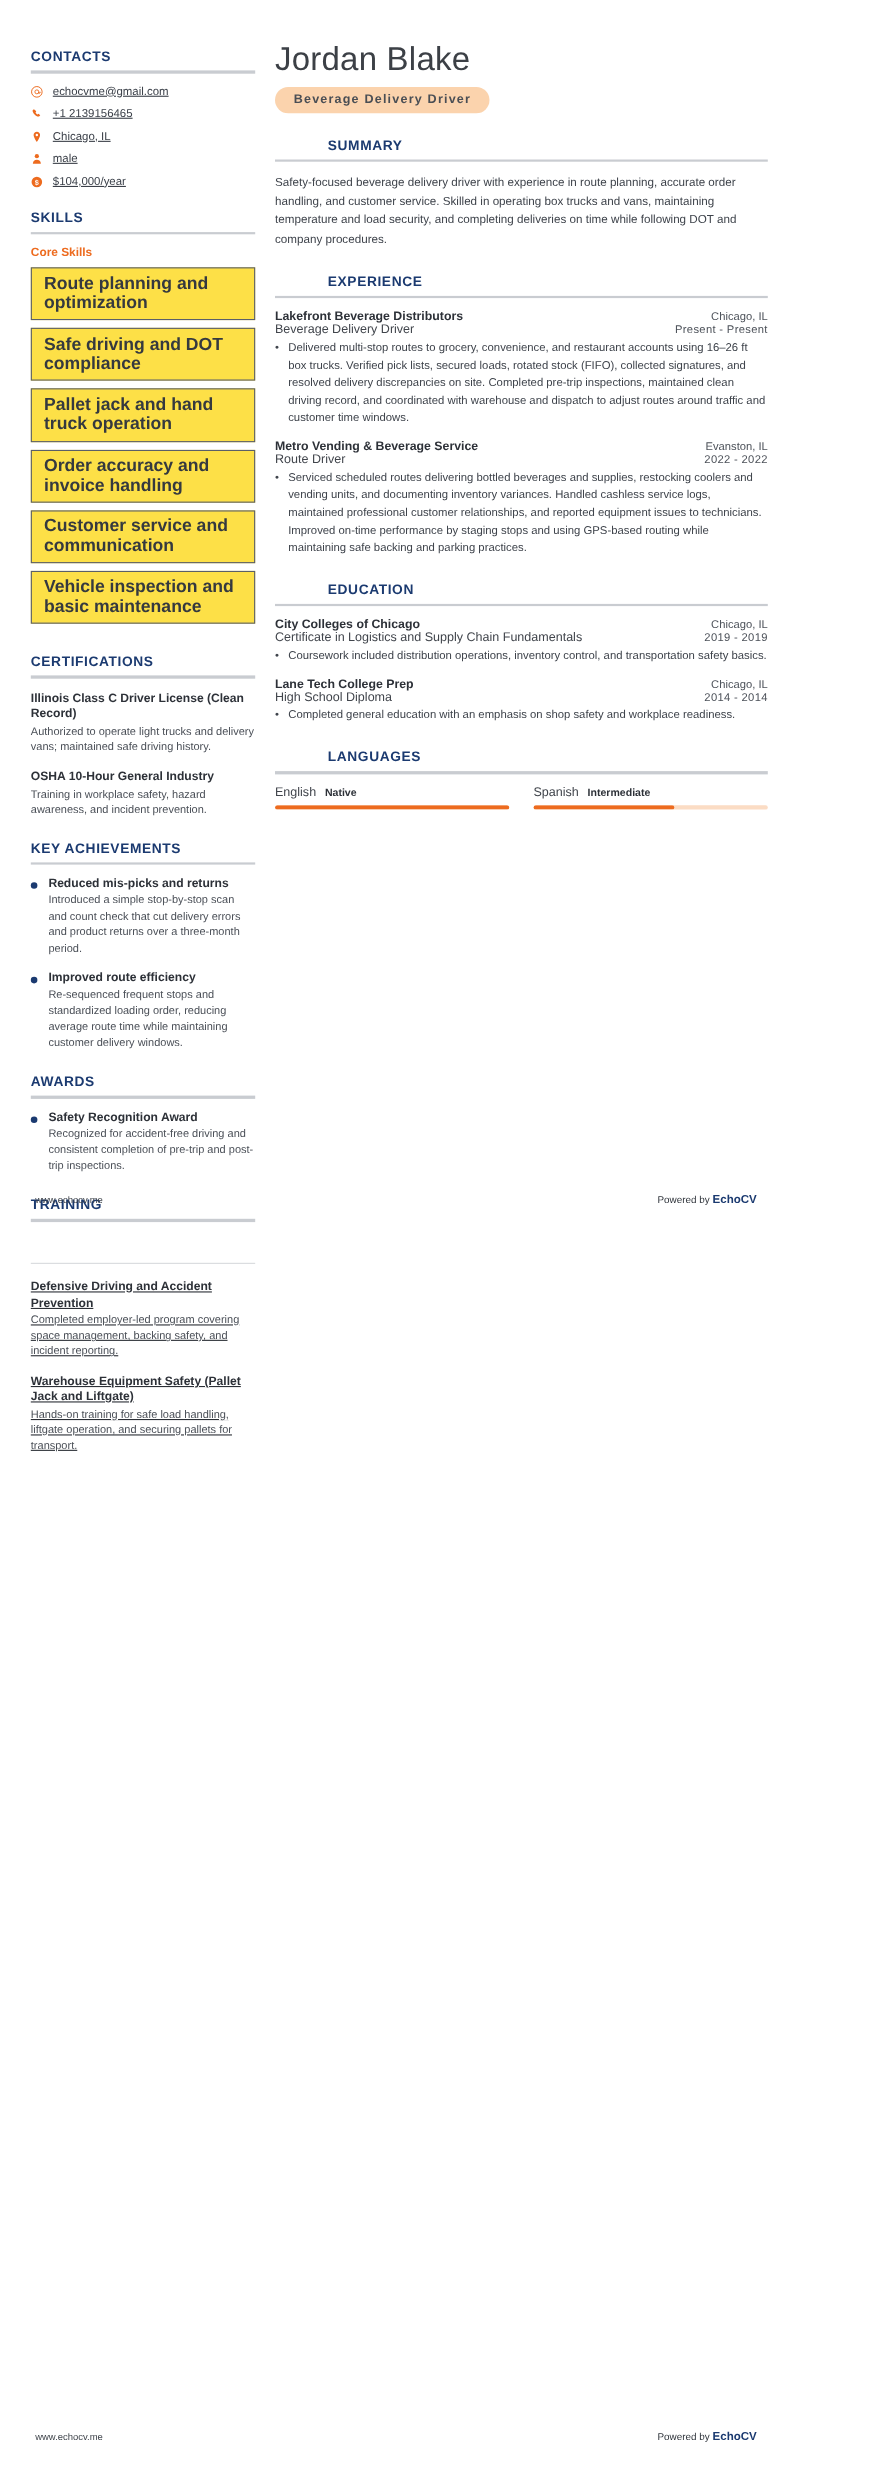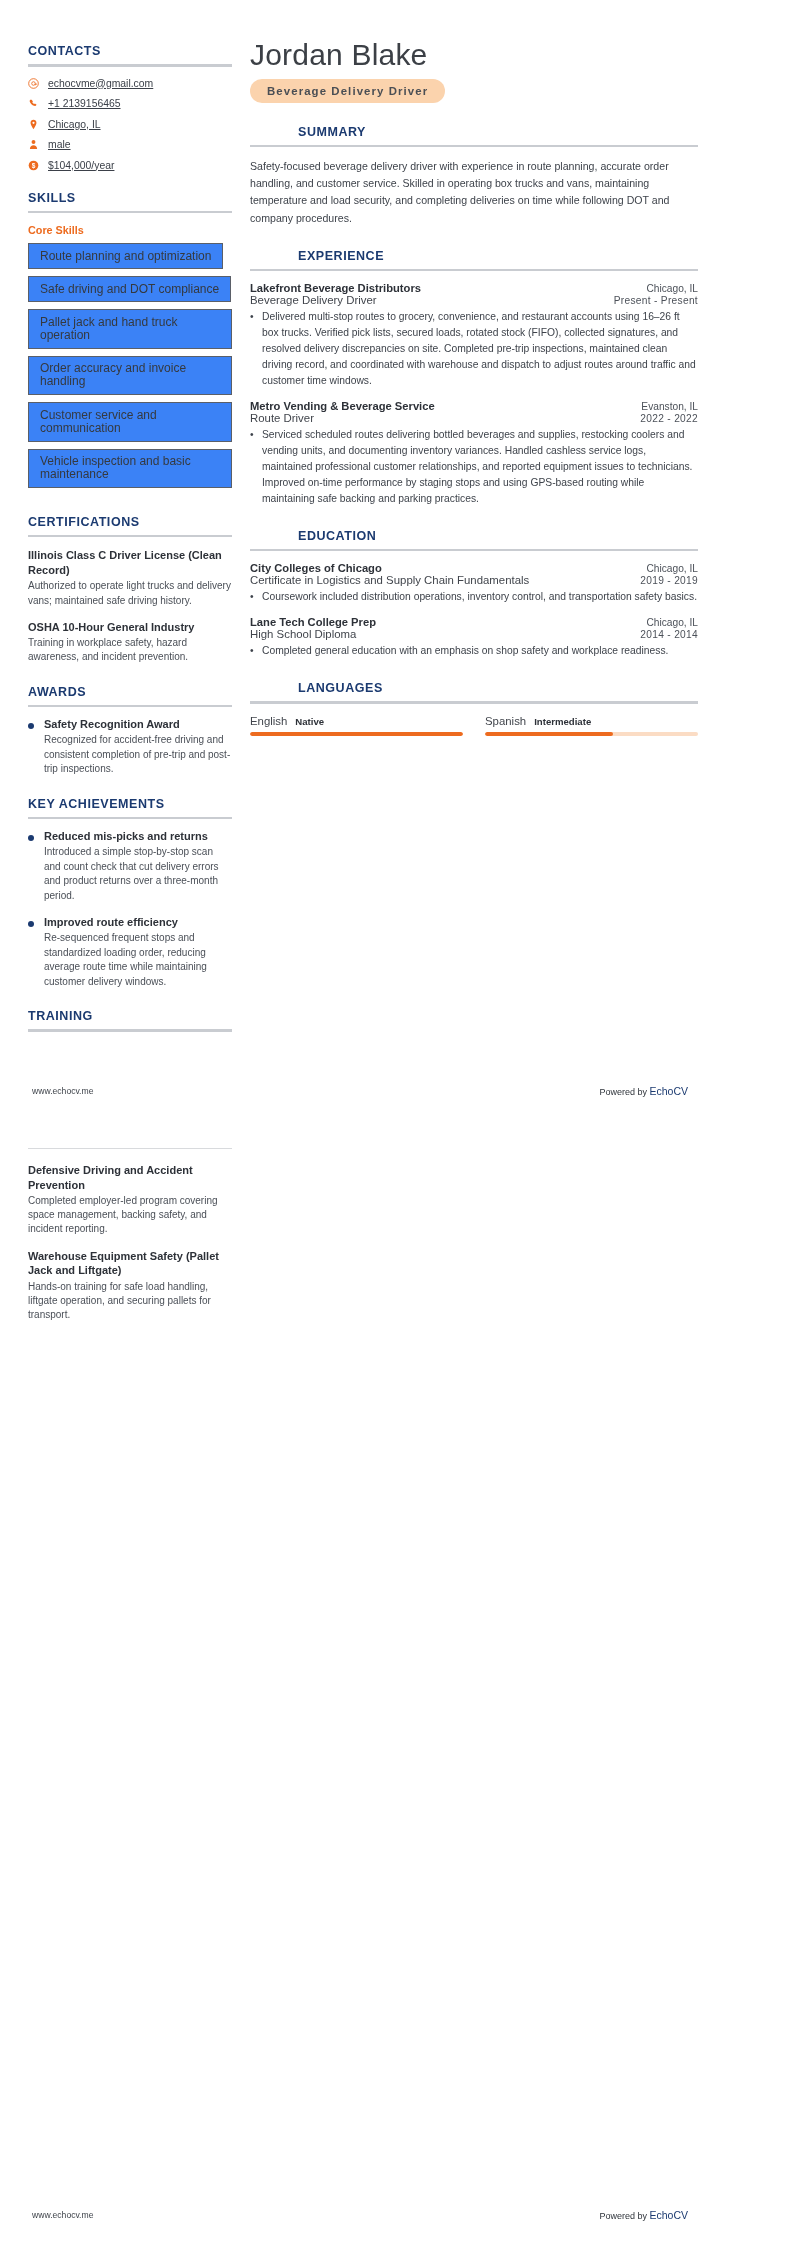--- a/index.html
+++ b/index.html
@@ -64,25 +64,26 @@
   .subhead {
     font-size: 10.8px;
     font-weight: bold;
     color: #ed6b1f;
     margin-bottom: 7px;
   }
   .skill-chip {
     display: inline-block;
     border: 1px solid #5a5f68;
     padding: 5.5px 11px;
-    font-size: 12px;
+    font-size: 16px;
     color: #35393f;
     margin-bottom: 7px;
     line-height: 1.1;
-    background: #3b82f6;
+    background: #fde047;
+    font-weight: bold;
   }
 
   .entry { margin-bottom: 12px; }
   .entry-title {
     font-size: 11px;
     font-weight: bold;
     color: #2d3138;
     line-height: 1.32;
     margin-bottom: 2px;
   }
@@ -250,24 +251,24 @@
     font-size: 8.6px;
     color: #3f444b;
   }
   .foot-brand {
     font-size: 9px;
     color: #2f343b;
   }
   .brand-mark {
     font-size: 10.5px;
     color: #1b3a70;
-    font-weight: normal;
-  }
-
-  .page-2 .sidebar { padding-top: 26px; }
+    font-weight: bold;
+  }
+
+  .page-2 .sidebar { padding-top: 26px; text-decoration: underline; }
   .p2-rule {
     height: 1px;
     background: #d8dadd;
     margin-bottom: 14px;
   }
 </style>
 </head>
 <body>
 
 <div class="page page-1">
@@ -351,46 +352,46 @@
           <div class="entry-title">Illinois Class C Driver License (Clean Record)</div>
           <div class="entry-desc">Authorized to operate light trucks and delivery vans; maintained safe driving history.</div>
         </div>
         <div class="entry">
           <div class="entry-title">OSHA 10-Hour General Industry</div>
           <div class="entry-desc">Training in workplace safety, hazard awareness, and incident prevention.</div>
         </div>
       </section>
 
       <section class="side-sec">
+        <div class="sec-title">KEY ACHIEVEMENTS</div>
+        <div class="sec-rule"></div>
+        <div class="bullet-entry">
+          <span class="bdot"></span>
+          <div class="bullet-body">
+            <div class="bullet-title">Reduced mis-picks and returns</div>
+            <div class="bullet-desc">Introduced a simple stop-by-stop scan and count check that cut delivery errors and product returns over a three-month period.</div>
+          </div>
+        </div>
+        <div class="bullet-entry">
+          <span class="bdot"></span>
+          <div class="bullet-body">
+            <div class="bullet-title">Improved route efficiency</div>
+            <div class="bullet-desc">Re-sequenced frequent stops and standardized loading order, reducing average route time while maintaining customer delivery windows.</div>
+          </div>
+        </div>
+      </section>
+
+      <section class="side-sec">
         <div class="sec-title">AWARDS</div>
         <div class="sec-rule"></div>
         <div class="bullet-entry">
           <span class="bdot"></span>
           <div class="bullet-body">
             <div class="bullet-title">Safety Recognition Award</div>
             <div class="bullet-desc">Recognized for accident-free driving and consistent completion of pre-trip and post-trip inspections.</div>
-          </div>
-        </div>
-      </section>
-
-      <section class="side-sec">
-        <div class="sec-title">KEY ACHIEVEMENTS</div>
-        <div class="sec-rule"></div>
-        <div class="bullet-entry">
-          <span class="bdot"></span>
-          <div class="bullet-body">
-            <div class="bullet-title">Reduced mis-picks and returns</div>
-            <div class="bullet-desc">Introduced a simple stop-by-stop scan and count check that cut delivery errors and product returns over a three-month period.</div>
-          </div>
-        </div>
-        <div class="bullet-entry">
-          <span class="bdot"></span>
-          <div class="bullet-body">
-            <div class="bullet-title">Improved route efficiency</div>
-            <div class="bullet-desc">Re-sequenced frequent stops and standardized loading order, reducing average route time while maintaining customer delivery windows.</div>
           </div>
         </div>
       </section>
 
       <section class="side-sec">
         <div class="sec-title">TRAINING</div>
         <div class="sec-rule"></div>
       </section>
     </aside>
 

